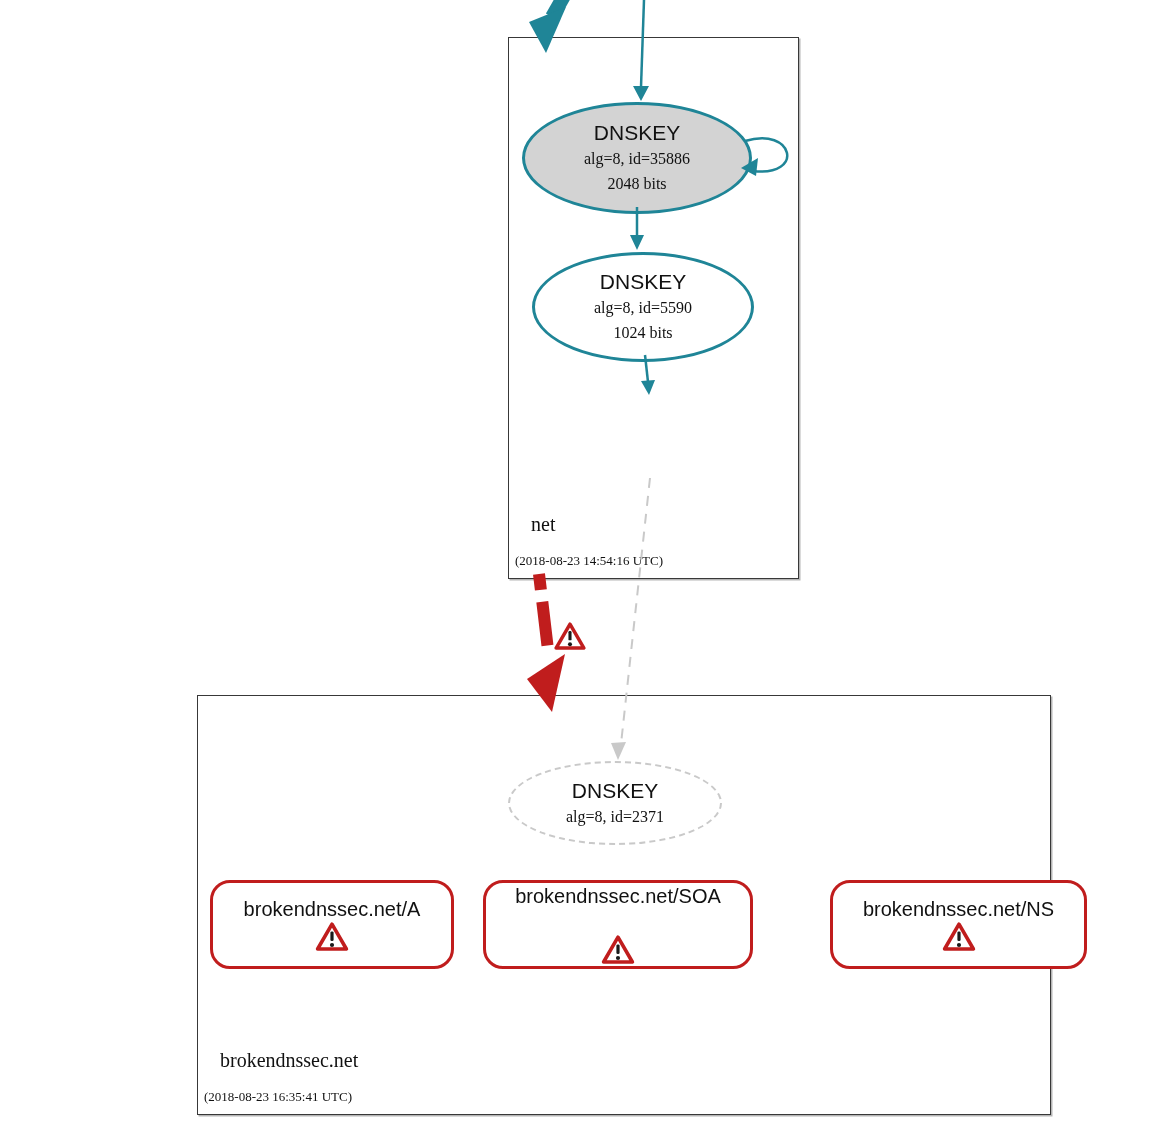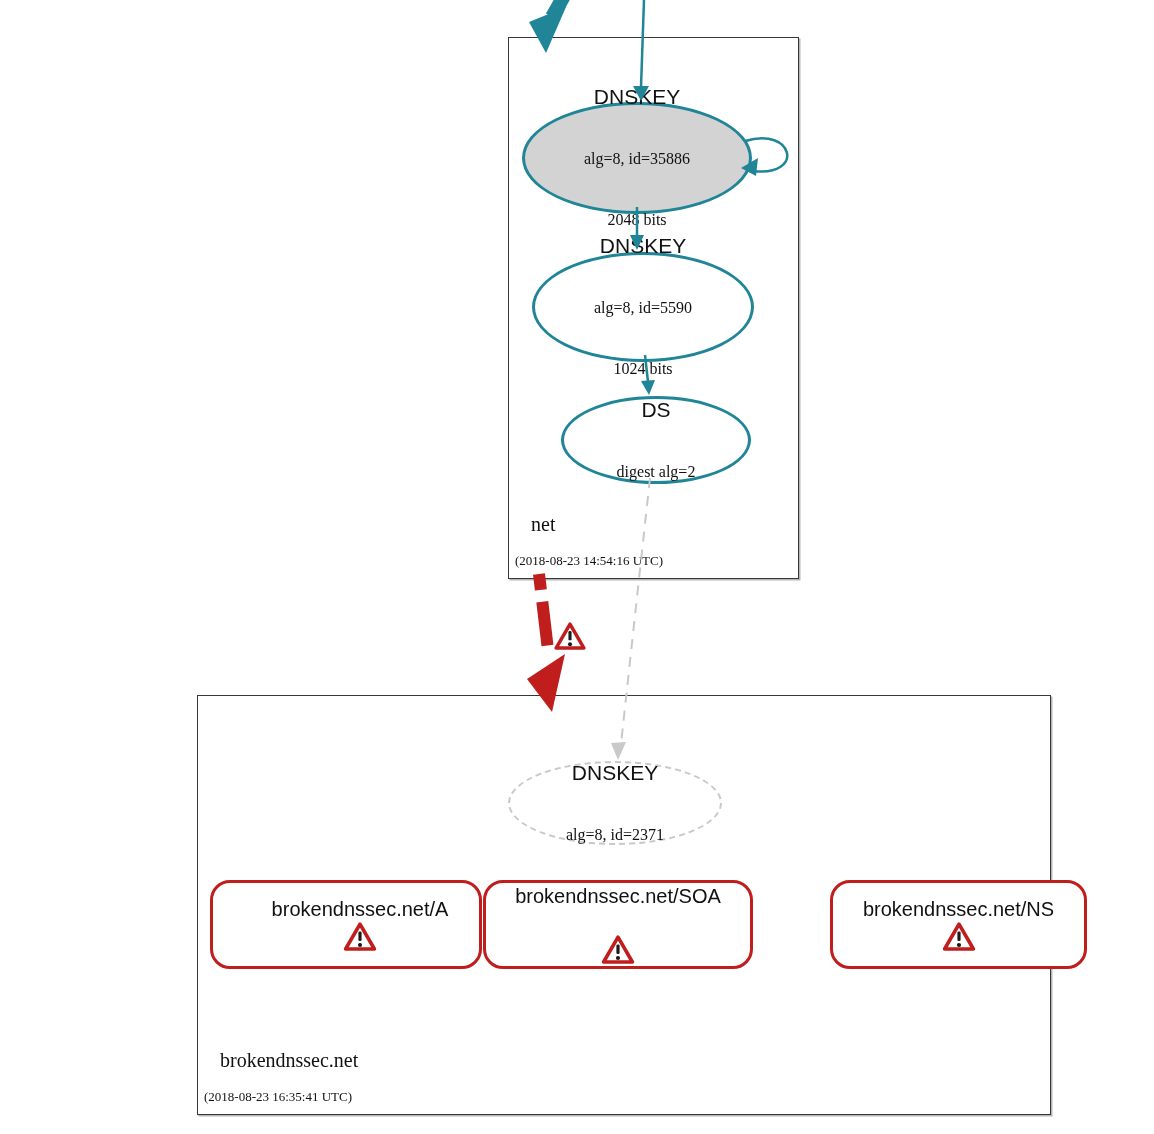--- a/index.html
+++ b/index.html
@@ -18,35 +18,35 @@
   svg.edges{position:absolute;left:0;top:0;z-index:3;pointer-events:none;}
   .s-teal{stroke:var(--teal);}
   .f-teal{fill:var(--teal);}
   .s-gray{stroke:var(--dash-gray);}
   .f-gray{fill:var(--dash-gray);}
   .s-red{stroke:var(--warn-red);}
   .f-red{fill:var(--warn-red);}
 
   
   .node{position:absolute;border-radius:50%;display:flex;flex-direction:column;
-        align-items:center;justify-content:center;text-align:center;z-index:2;background:#fff;gap:36px;}
+        align-items:center;justify-content:center;text-align:center;z-index:2;background:#fff;}
   .node-title{font-family:"Liberation Sans", sans-serif;font-size:21px;line-height:1.05;}
   .node-detail{font-size:16px;line-height:1.18;margin-top:6px;}
   .node-ksk{left:522px;top:102px;width:224px;height:106px;background:var(--node-gray);
             border:3.5px solid var(--teal);}
   .node-zsk{left:532px;top:252px;width:216px;height:104px;border:3.5px solid var(--teal);}
   .node-ds {left:561px;top:396px;width:184px;height:82px;border:3px solid var(--teal);}
   .node-child{left:508px;top:761px;width:210px;height:80px;border:2px dashed var(--dash-gray);}
 
   
   .rrset{position:absolute;border:3px solid var(--warn-red);border-radius:20px;background:#fff;
          display:flex;flex-direction:column;align-items:center;justify-content:center;
          padding-top:2px;z-index:2;}
   .rrset-label{font-family:"Liberation Sans", sans-serif;font-size:20px;line-height:1.1;}
-  .rrset-a{left:210px;top:880px;width:238px;height:81px;padding-left:28px;}
+  .rrset-a{left:210px;top:880px;width:238px;height:81px;}
   .rrset-soa{left:483px;top:880px;width:264px;height:81px;gap:26px;}
   .rrset-ns{left:782px;top:880px;width:251px;height:81px;margin-left:48px;}
 
   .warn-icon{width:36px;height:32px;display:block;margin-top:1px;}
   .edge-warn{position:absolute;left:553px;top:620px;width:34px;height:31px;z-index:4;}
   .edge-warn .warn-icon{width:34px;height:31px;}
 </style>
 </head>
 <body>
 
@@ -100,24 +100,20 @@
     <div class="node-detail">alg=8, id=35886</div>
     <div class="node-detail">2048 bits</div>
   </div>
 
   <div class="node node-zsk">
     <div class="node-title">DNSKEY</div>
     <div class="node-detail">alg=8, id=5590</div>
     <div class="node-detail">1024 bits</div>
   </div>
 
-  <div class="node node-ds">
-    <div class="node-title">DS</div>
-    <div class="node-detail">digest alg=2</div>
-  </div>
 
   <div class="edge-warn">
     <svg class="warn-icon" viewBox="0 0 44 40">
       <path d="M22 4 L40 35 L4 35 Z" fill="#fff" stroke="var(--warn-red)" stroke-width="4.5" stroke-linejoin="round"></path>
       <rect x="20" y="13" width="4" height="12" rx="1.6" fill="#1a1a1a"></rect>
       <circle cx="22" cy="30" r="2.6" fill="#1a1a1a"></circle>
     </svg>
   </div>
 
   <div class="zone-box zone-child">

